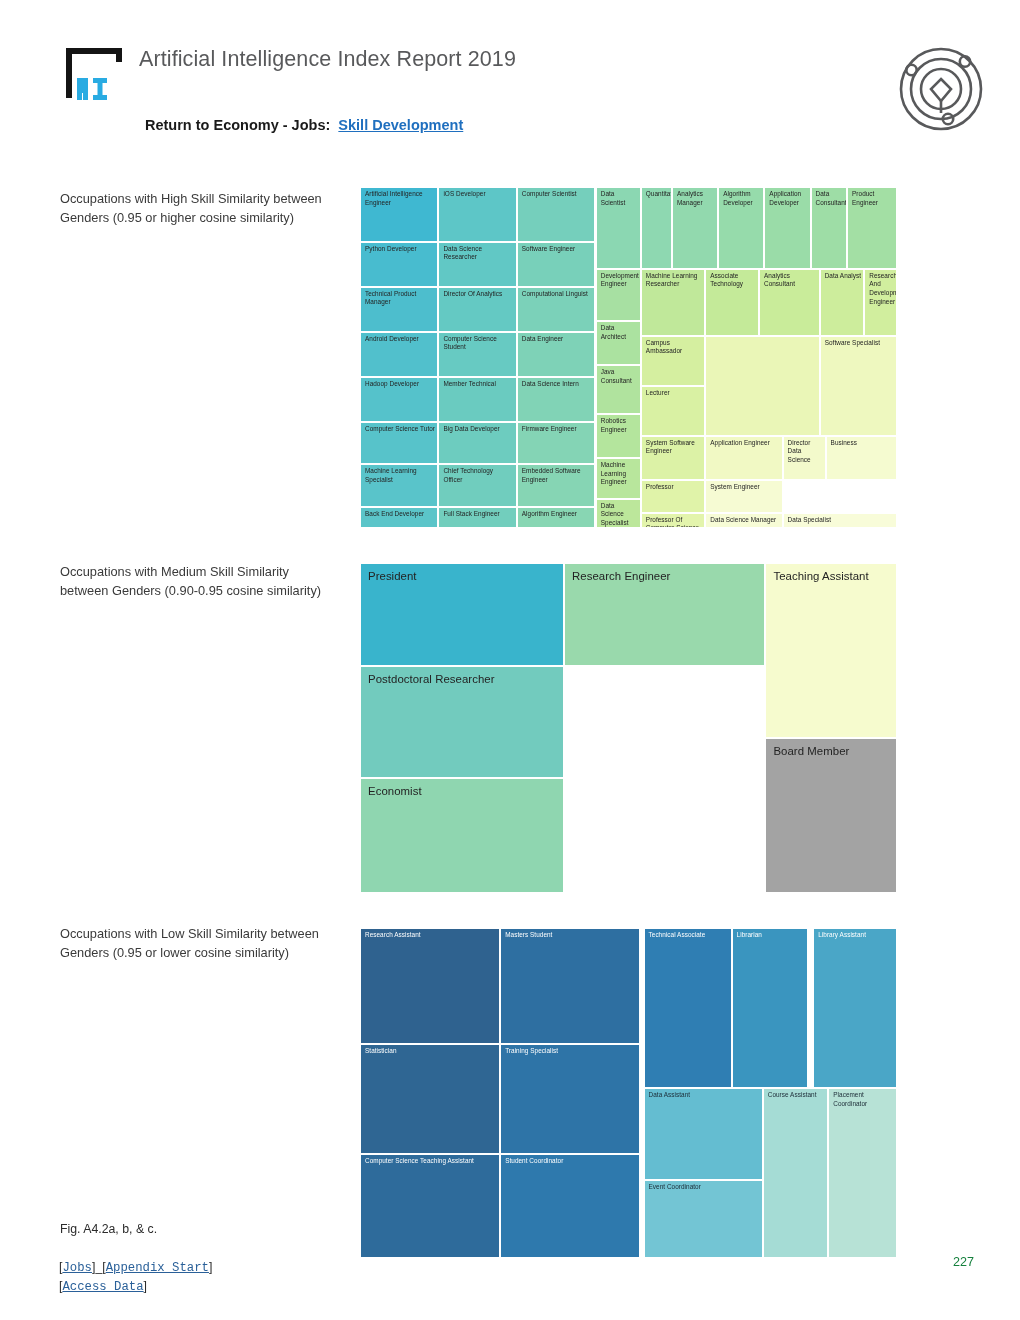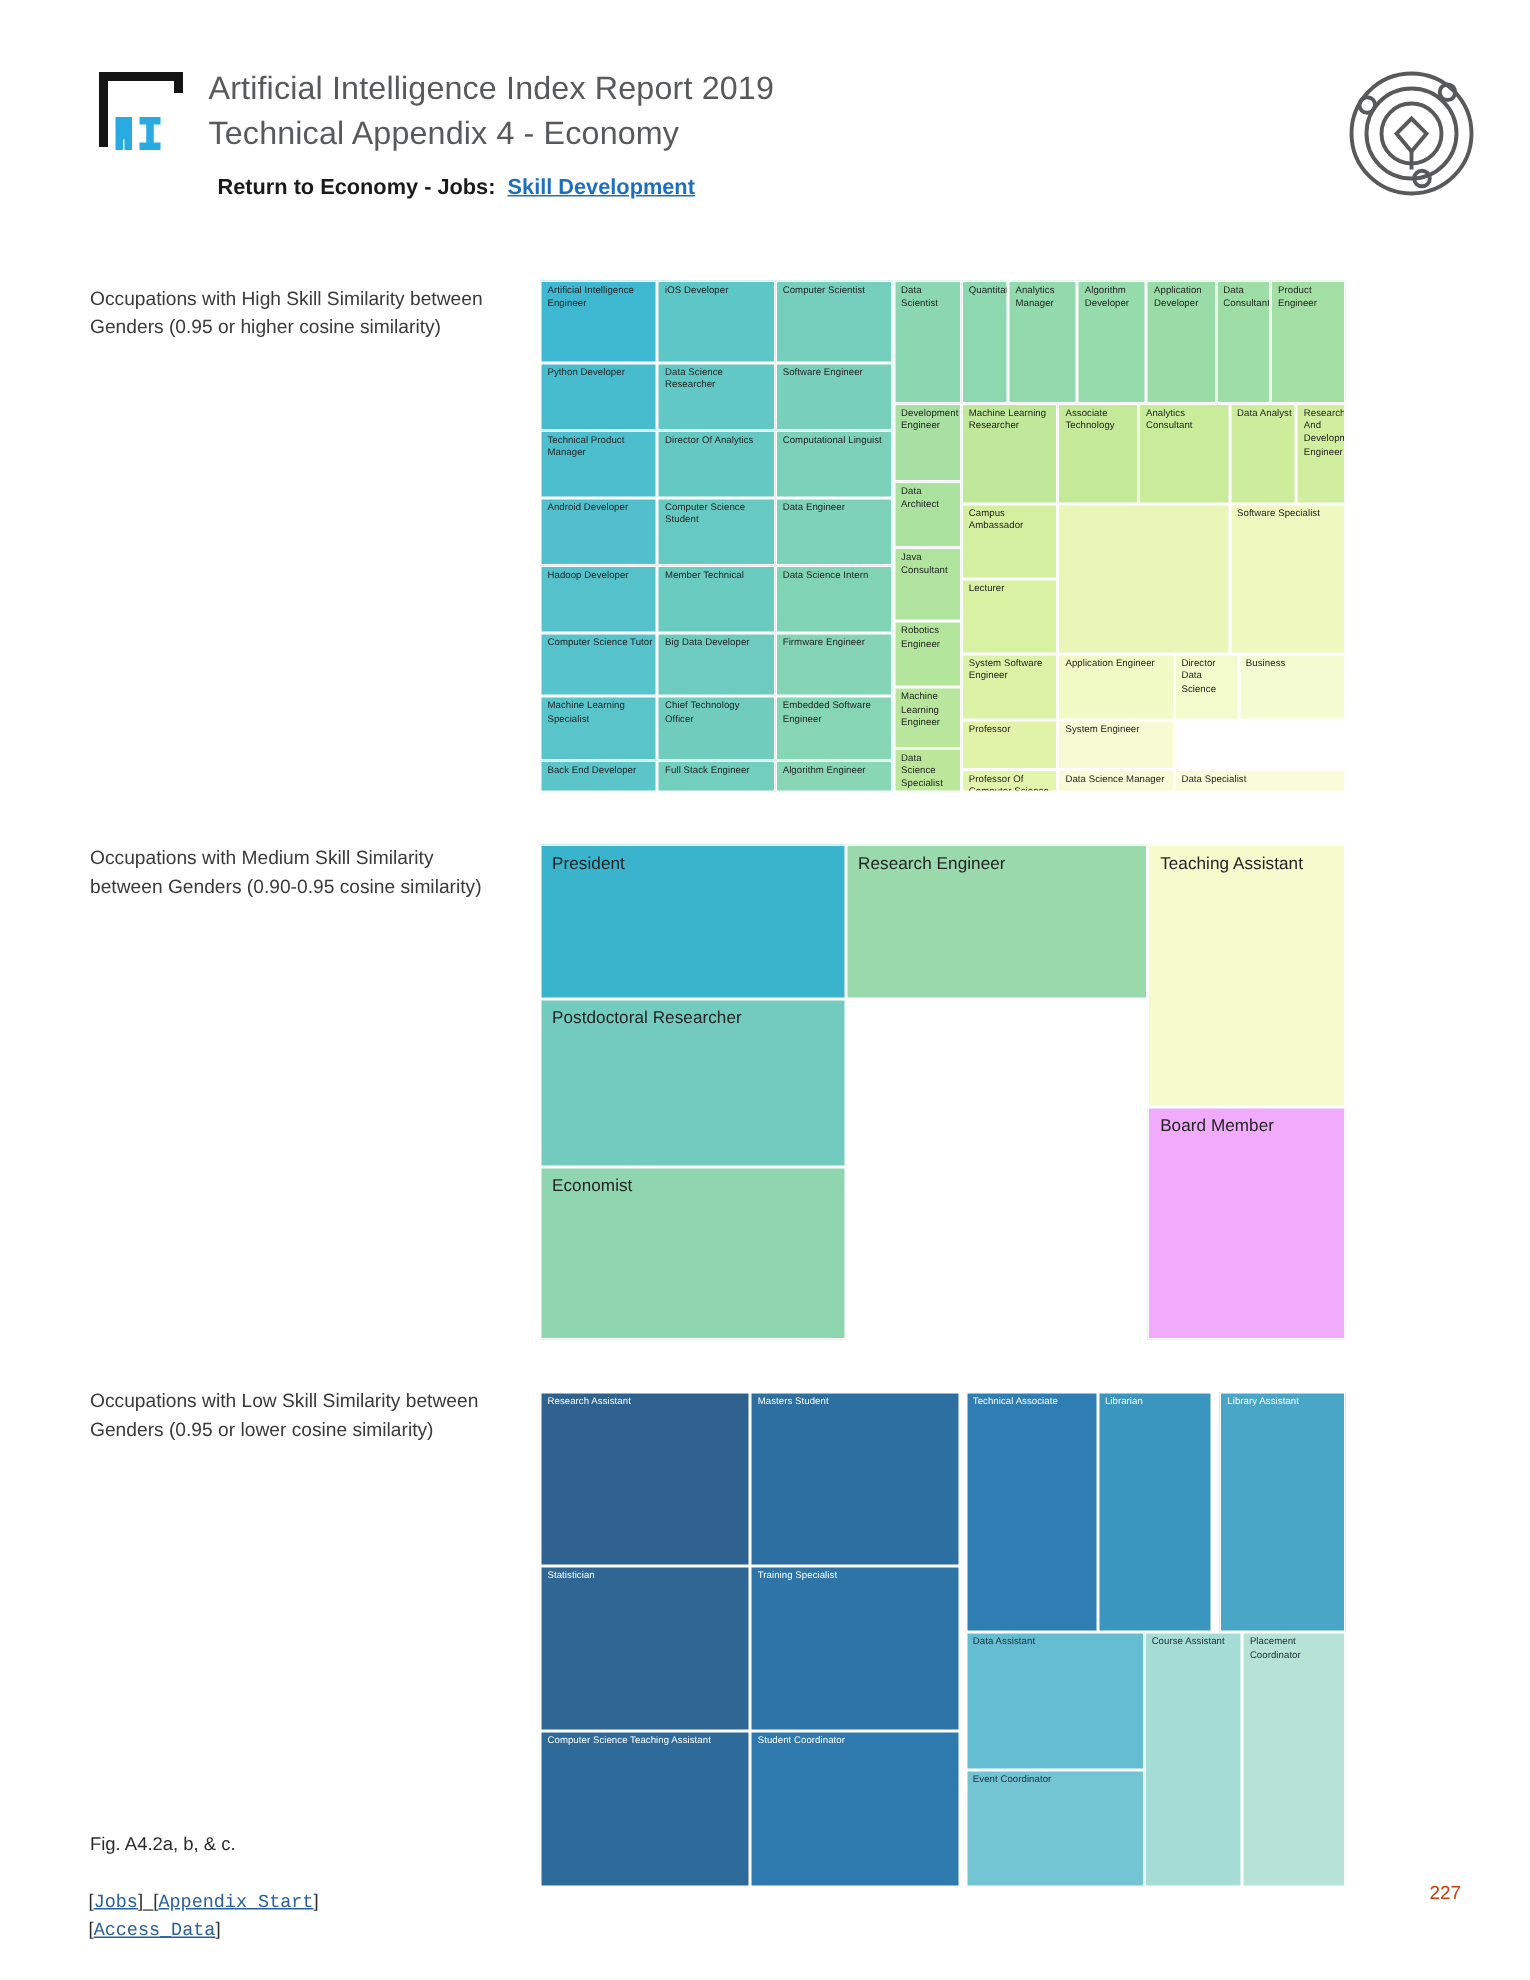--- a/index.html
+++ b/index.html
@@ -69,42 +69,41 @@
     position:absolute; left:60px; top:1222px;
     font-size: 12.3px; color:#2b2b2b;
   }
   .footlinks {
     position:absolute; left:59px; top:1258px;
     font-size: 12.3px; color:#2b2b2b; line-height:18px;
   }
   .footlinks a { color:#2a6099; text-decoration:underline;font-family:Liberation Mono, monospace; }
   .pagenum {
     position:absolute; left:953px; top:1255px;
-    font-size: 12.6px; color:#c2410c;
+    font-size: 12.6px; color:#15803d;
   }
 </style>
 </head>
 <body>
 
 <div class="header">
 
   <div class="logo-mark">
     <svg width="64" height="64" viewBox="0 0 64 64">
       <path d="M4 4 H60 V18 H54 V10 H10 V54 H4 Z" fill="#141414"></path>
       <path d="M4 4 H18 V10 H10 V54 H4 Z" fill="#141414"></path>
 
       <path d="M15 56 V34 h11 v22 h-5 v-7 h-1 v7 z M20 38 h1 v6 h-1 z" fill="#29ABE2"></path>
 
       <path d="M31 34 h14 v5 h-4.5 v12 h4.5 v5 h-14 v-5 h4.5 v-12 h-4.5 z" fill="#29ABE2"></path>
     </svg>
   </div>
 
   <div class="title-block">
     <div class="title-line">Artificial Intelligence Index Report 2019</div>
-    <div class="title-line">Technical Appendix 4 - Economy</div>
   </div>
 
   <div class="subtitle-row">
     <span>Return to Economy - Jobs:</span>
     <span>&nbsp;</span><a class="lnk" href="#">Skill Development</a>
   </div>
 
   <div class="atom-logo">
     <svg width="92" height="92" viewBox="0 0 92 92">
       <g fill="none" stroke="#58595b" stroke-width="2.6">
@@ -302,21 +301,21 @@
     </div>
     <div class="cell" style="left: 0px; top: 215.49px; width: 204.06px; height: 114.51px; background: rgb(143, 214, 176);">
       <span class="lbl">Economist</span>
     </div>
     <div class="cell" style="left: 204.06px; top: 0px; width: 201.375px; height: 103.29px; background: rgb(153, 217, 172);">
       <span class="lbl">Research Engineer</span>
     </div>
     <div class="cell" style="left: 405.435px; top: 0px; width: 131.565px; height: 174.9px; background: rgb(246, 251, 206);">
       <span class="lbl">Teaching Assistant</span>
     </div>
-    <div class="cell" style="left: 405.435px; top: 174.9px; width: 131.565px; height: 155.1px; background: #f0abfc;">
+    <div class="cell" style="left: 405.435px; top: 174.9px; width: 131.565px; height: 155.1px; background: #a3a3a3;">
       <span class="lbl">Board Member</span>
     </div>
   </div>
 
 <div class="treemap tm3" id="tm3" style="left:360px; top:928px; width:537px; height:330px;">
     <div class="cell" style="left: 0px; top: 0px; width: 140.157px; height: 115.5px; background: rgb(47, 98, 143);">
       <span class="lbl">Research Assistant</span>
     </div>
     <div class="cell" style="left: 0px; top: 115.5px; width: 140.157px; height: 110.55px; background: rgb(47, 102, 147);">
       <span class="lbl">Statistician</span>

